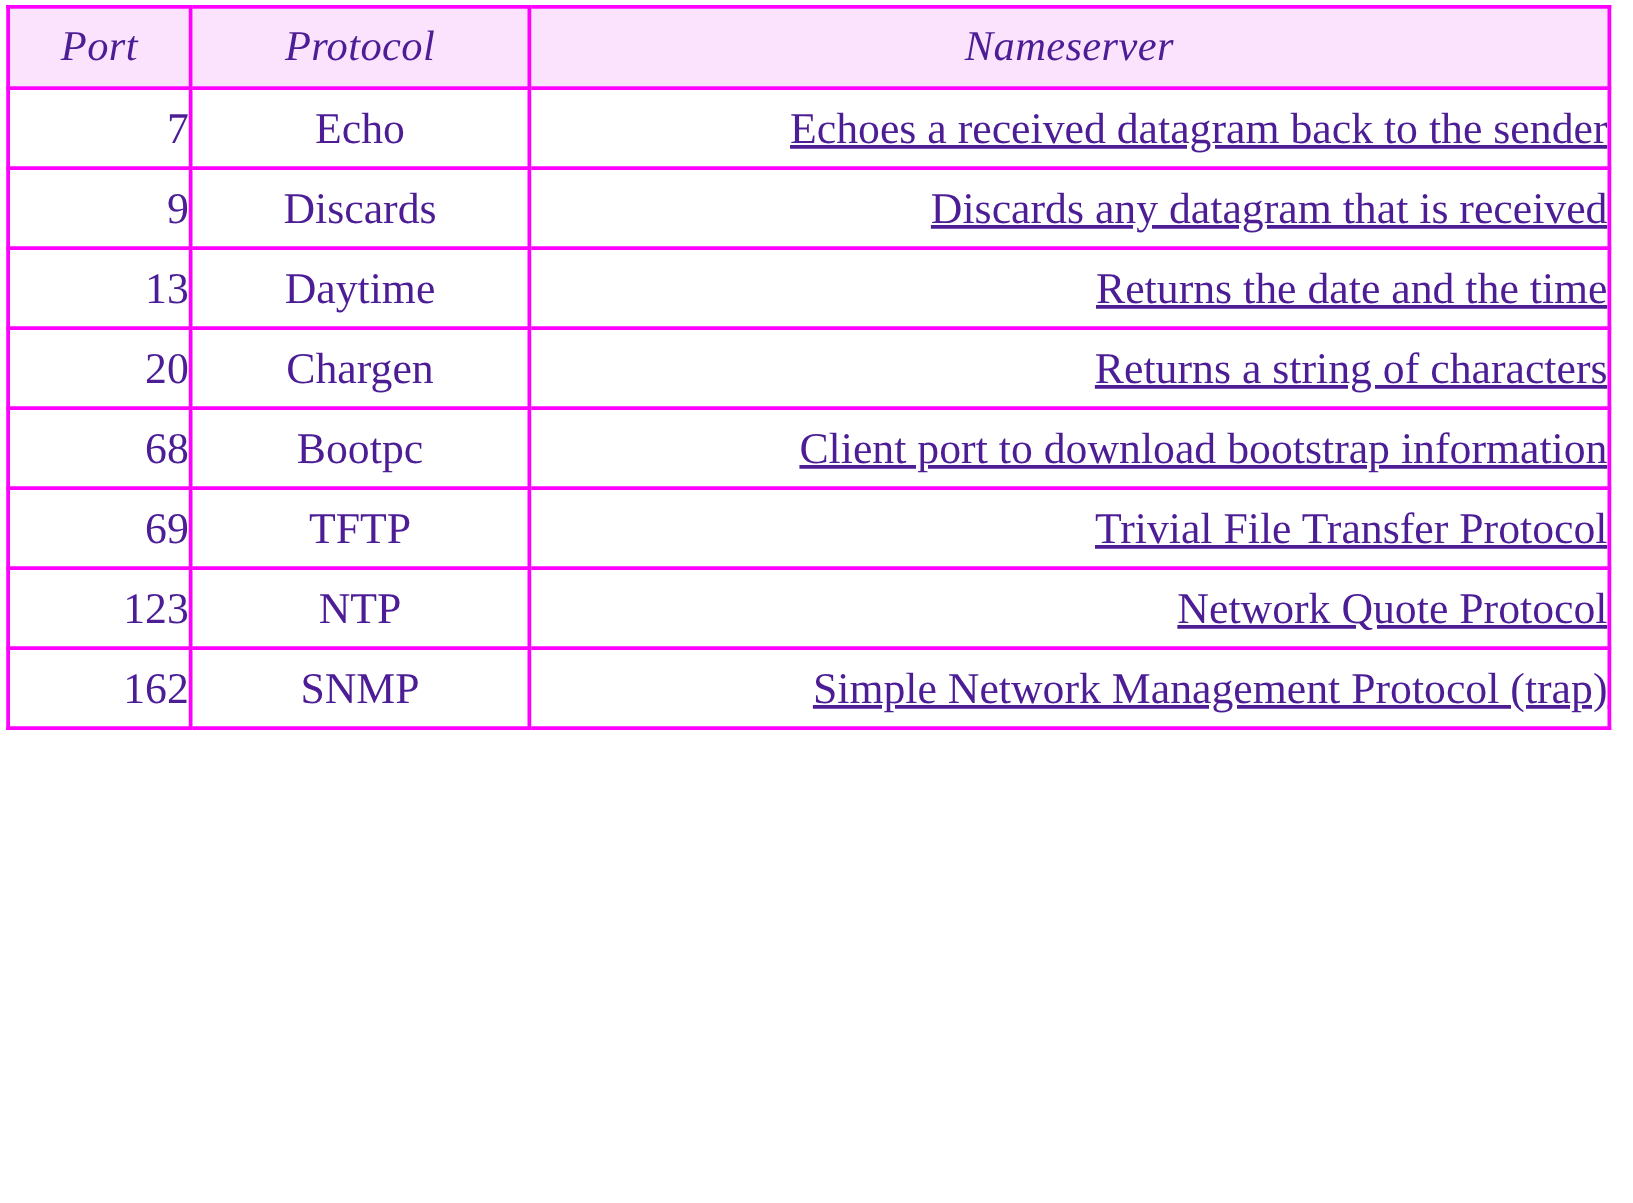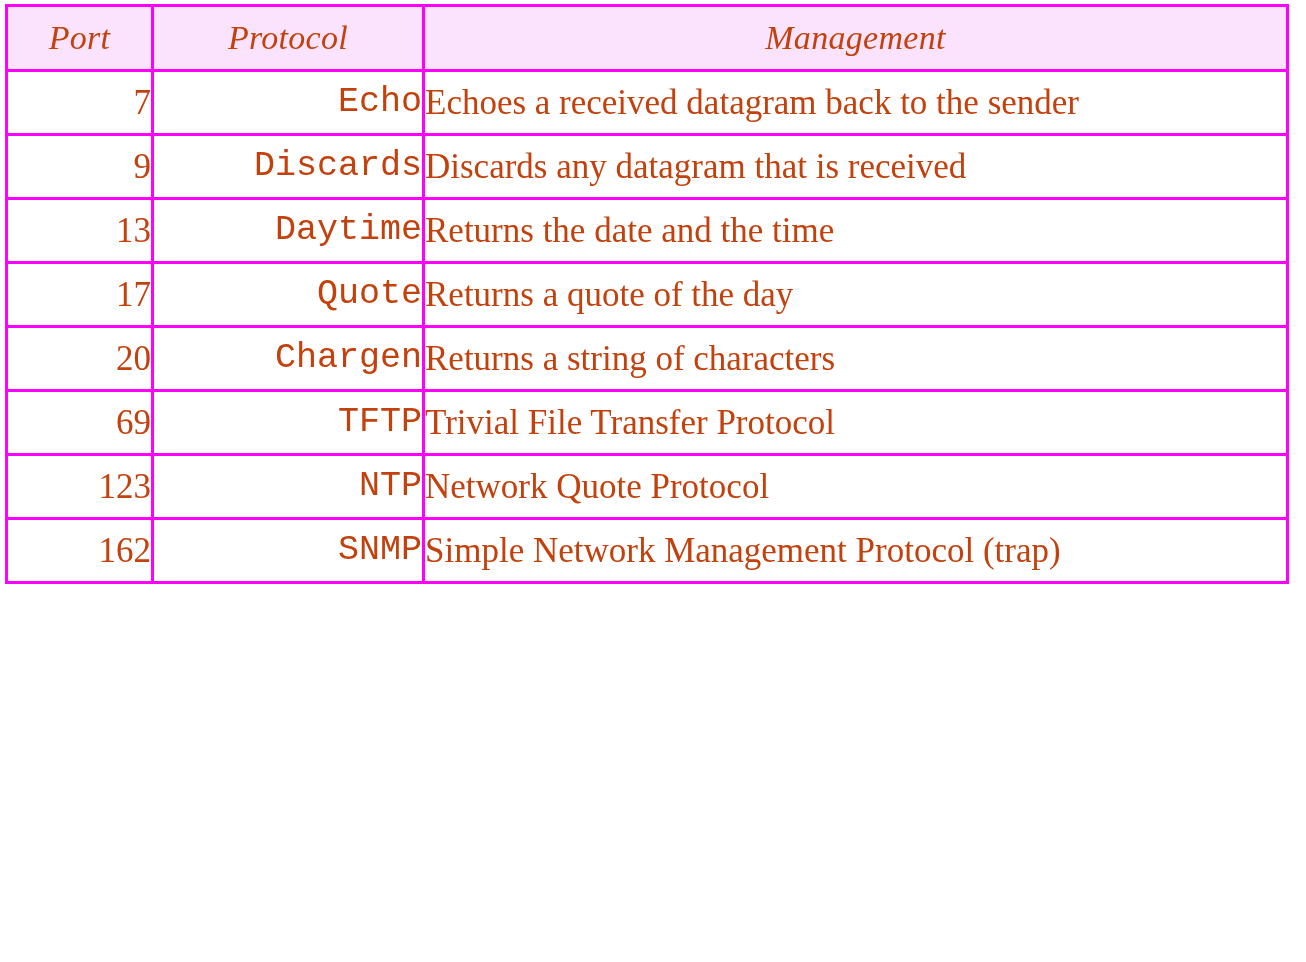--- a/index.html
+++ b/index.html
@@ -33,21 +33,21 @@
   table.port-table col.c-port      { width: 146px; }
   table.port-table col.c-protocol  { width: 271px; }
   table.port-table col.c-desc      { width: 864px; }
 
   table.port-table th,
   table.port-table td {
     border: 3px solid #ff00ff;
     padding: 0;
     height: 61px;
     vertical-align: middle;
-    color: #c2410c;
+    color: #4c1d95;
     font-size: 35px;
     line-height: 1.02;
     white-space: nowrap;
     overflow: hidden;
   }
 
   
   table.port-table thead th {
     background: #fce3fd;
     font-style: italic;
@@ -58,77 +58,77 @@
     letter-spacing: 0.3px;
   }
 
   
   td.cell-port {
     text-align: right;
     padding-right: 44px;
     font-size: 35px;
   }
   td.cell-protocol {
-    text-align: right;
+    text-align: center;
     padding-left: 29px;
     font-size: 35px;
-    font-family: Liberation Mono, monospace;
   }
   td.cell-desc {
-    text-align: left;
+    text-align: right;
     padding-left: 24px;
     font-size: 35px;
+    text-decoration: underline;
   }
 
   th.head-port     { }
   th.head-protocol { }
   th.head-desc     { }
 </style>
 </head>
 <body>
 
 <div id="table-wrap">
   <table class="port-table">
     <colgroup>
       <col class="c-port">
       <col class="c-protocol">
       <col class="c-desc">
     </colgroup>
     <thead>
       <tr>
         <th class="head-port">Port</th>
         <th class="head-protocol">Protocol</th>
-        <th class="head-desc">Management</th>
+        <th class="head-desc">Nameserver</th>
       </tr>
     </thead>
     <tbody id="table-body">
         <tr>
           <td class="cell-port">7</td>
           <td class="cell-protocol">Echo</td>
           <td class="cell-desc">Echoes a received datagram back to the sender</td>
         </tr>
         <tr>
           <td class="cell-port">9</td>
           <td class="cell-protocol">Discards</td>
           <td class="cell-desc">Discards any datagram that is received</td>
         </tr>
         <tr>
           <td class="cell-port">13</td>
           <td class="cell-protocol">Daytime</td>
           <td class="cell-desc">Returns the date and the time</td>
         </tr>
         <tr>
-          <td class="cell-port">17</td>
-          <td class="cell-protocol">Quote</td>
-          <td class="cell-desc">Returns a quote of the day</td>
-        </tr>
-        <tr>
           <td class="cell-port">20</td>
           <td class="cell-protocol">Chargen</td>
           <td class="cell-desc">Returns a string of characters</td>
+        </tr>
+        <tr>
+          <td class="cell-port">68</td>
+          <td class="cell-protocol">Bootpc</td>
+          <td class="cell-desc">Client port to download bootstrap information</td>
         </tr>
         <tr>
           <td class="cell-port">69</td>
           <td class="cell-protocol">TFTP</td>
           <td class="cell-desc">Trivial File Transfer Protocol</td>
         </tr>
         <tr>
           <td class="cell-port">123</td>
           <td class="cell-protocol">NTP</td>
           <td class="cell-desc">Network Quote Protocol</td>

